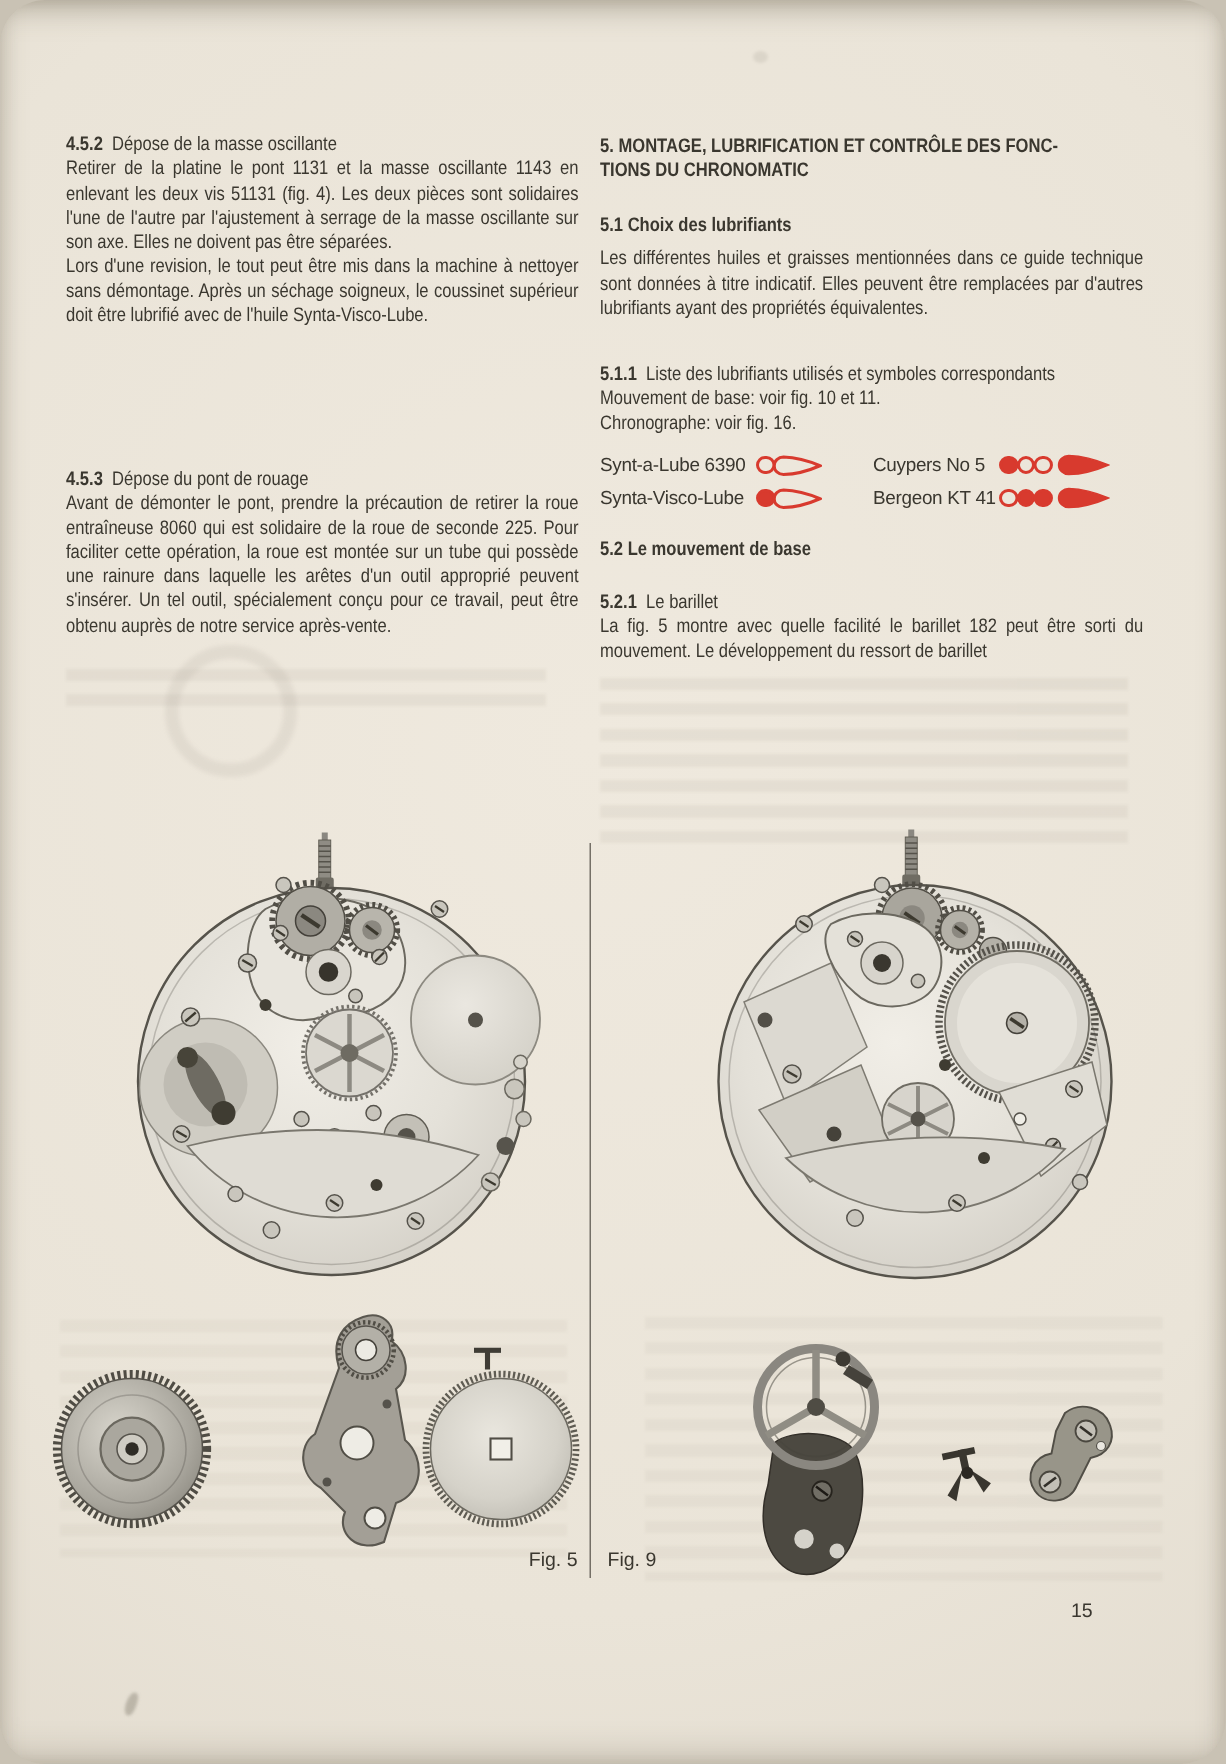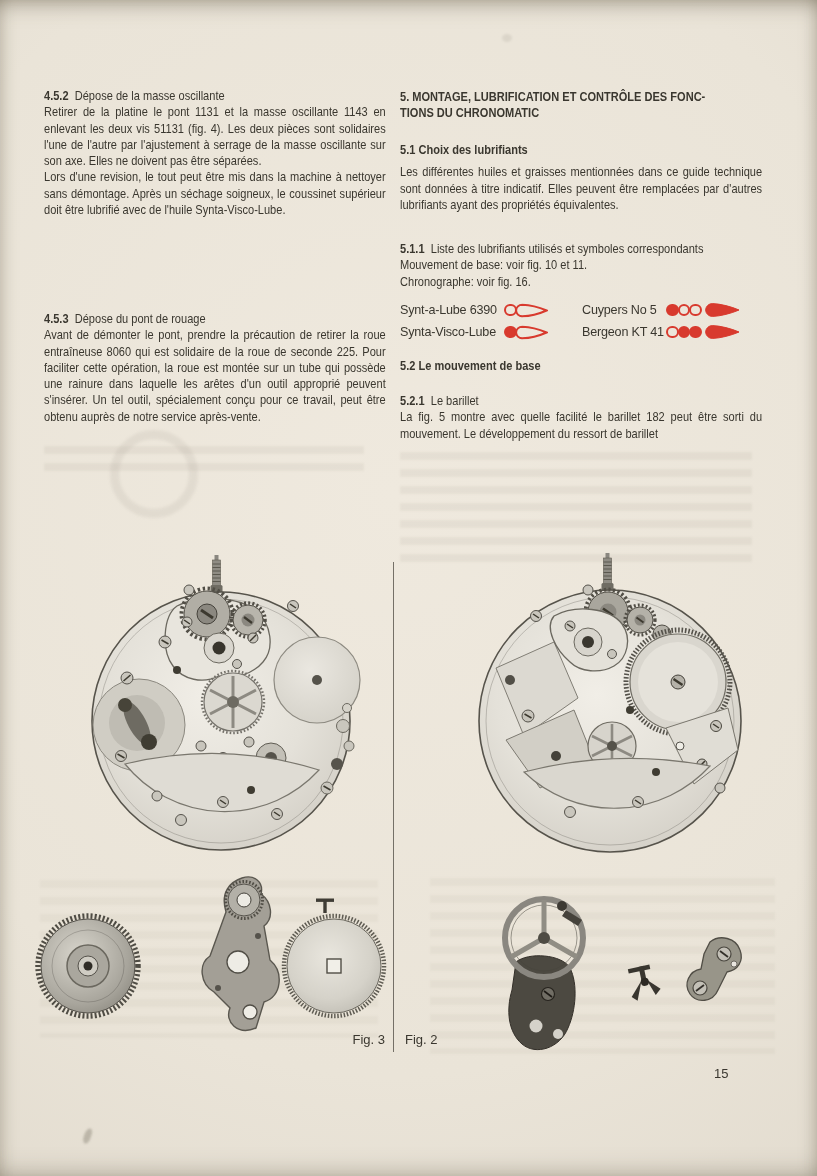--- a/index.html
+++ b/index.html
@@ -1,20 +1,21 @@
 <!DOCTYPE html>
 <html style="--red: #d83a2e;"><head>
 <meta charset="utf-8">
 <style>
   html,body{margin:0;padding:0;background:#c9c2b4;}
   .page{
     position:relative; width:817px; height:1176px; overflow:hidden;
     background:radial-gradient(ellipse 120% 90% at 48% 42%, #efe9de 0%, #eae4d8 55%, #e0d9cc 88%, #d6cec0 100%);
     font-family:"Liberation Sans", sans-serif;
     color:#3a372f;
+    border-radius:30px;
   }
   .page::after{
     content:""; position:absolute; inset:0; pointer-events:none; z-index:50;
     box-shadow: inset 0 16px 22px -14px rgba(95,85,66,.55),
                 inset 14px 0 20px -16px rgba(95,85,66,.35),
                 inset -14px 0 20px -16px rgba(95,85,66,.40),
                 inset 0 -18px 24px -16px rgba(95,85,66,.38);
   }
   .tblock{position:absolute; z-index:3; font-size:13px; line-height:16.3px;
           transform:scaleX(.85); transform-origin:0 0;}
@@ -359,17 +360,17 @@
       <path d="M-2,-24 C8,-32 24,-28 28,-16 C32,-5 26,4 15,6 L6,24 C1,36 -15,38 -22,28 C-29,18 -23,5 -11,3 L-8,-12 Z" fill="#989589" stroke="#514e46" stroke-width="1.3"></path>
       <circle cx="12" cy="-12" r="7" fill="#c3c0b7" stroke="#4a473f" stroke-width="1.2"></circle>
         <line x1="8" y1="-15" x2="16" y2="-9" stroke="#33302a" stroke-width="1.8"></line>
       <circle cx="-12" cy="22" r="7" fill="#c3c0b7" stroke="#4a473f" stroke-width="1.2"></circle>
         <line x1="-16" y1="25" x2="-8" y2="19" stroke="#33302a" stroke-width="1.8"></line>
       <circle cx="22" cy="-2" r="3" fill="#e9e6df" stroke="#55524b" stroke-width=".8"></circle>
     </g>
   </svg>
 
   <div class="divider"></div>
-  <div class="caption" style="left:308px; top:1032px; width:77px; text-align:right;">Fig. 3</div>
-  <div class="caption" style="left:405px; top:1032px;">Fig. 2</div>
+  <div class="caption" style="left:308px; top:1032px; width:77px; text-align:right;">Fig. 5</div>
+  <div class="caption" style="left:405px; top:1032px;">Fig. 9</div>
   <div class="pagenum">15</div>
 
 </div>
 
 </body></html>

